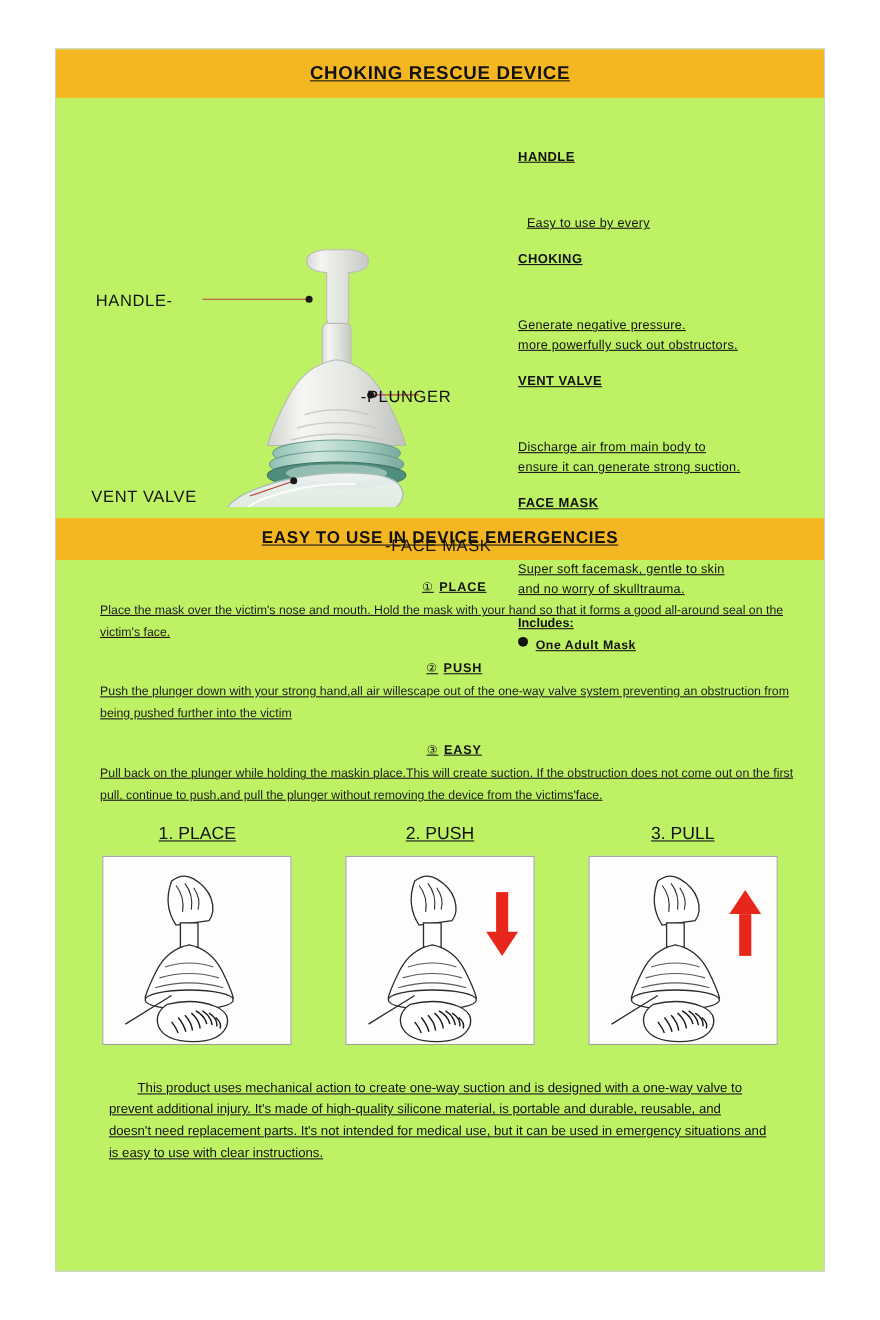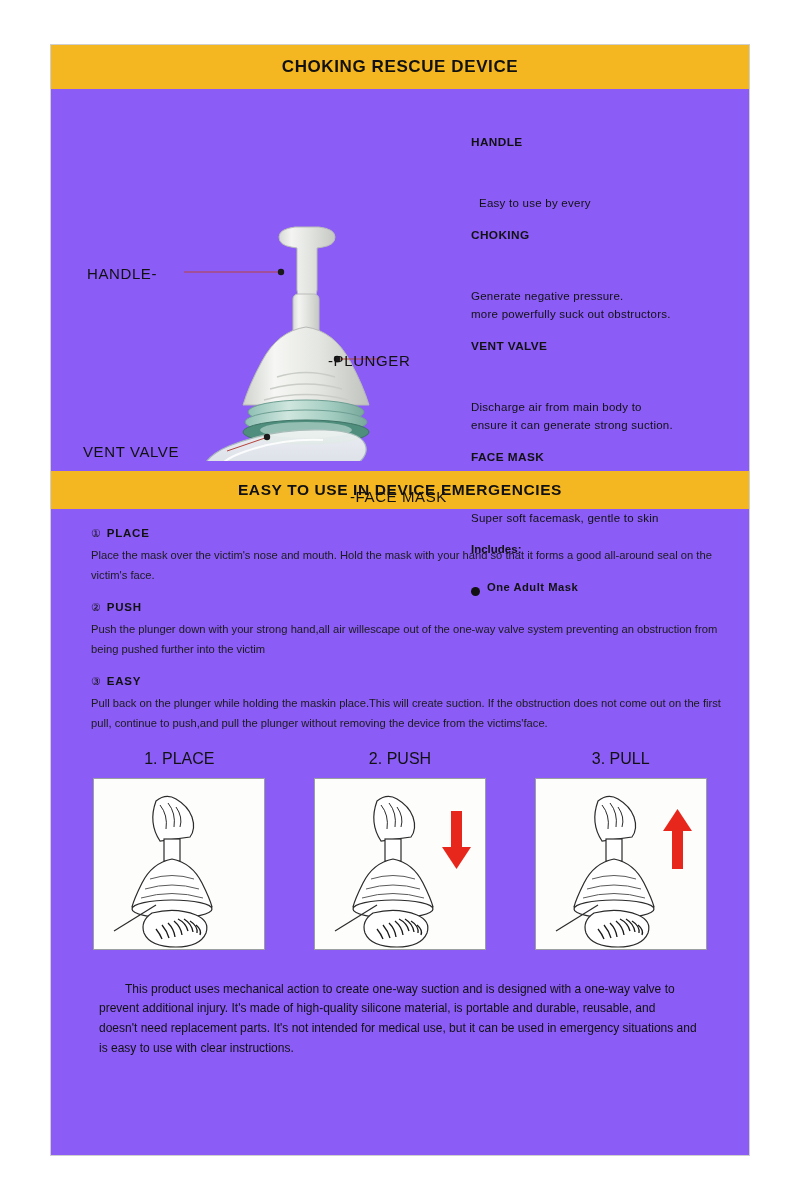--- a/index.html
+++ b/index.html
@@ -15,22 +15,23 @@
     position: relative;
     overflow: hidden;
   }
   .page {
     position: absolute;
     left: 50px;
     top: 44px;
     width: 700px;
     height: 1112px;
     border: 1px solid #cfcfcf;
-    background: #8b5cf6;
+    background: #bef264;
     box-sizing: border-box;
+    text-decoration: underline;
   }
 
   
   .banner {
     background: #f5b721;
     height: 44px;
     display: flex;
     align-items: center;
     justify-content: center;
     font-weight: bold;
@@ -73,25 +74,25 @@
     letter-spacing: 0.25px;
     margin-top: 44px;
   }
   .spec-body.indent {
     text-indent: 8px;
   }
   .includes-title {
     font-weight: bold;
     font-size: 11.5px;
     margin-top: 2px;
-    margin-bottom: 20px;
+    margin-bottom: 2px;
   }
   .includes-item {
     display: flex;
-    align-items: flex-end;
+    align-items: flex-start;
     gap: 7px;
     font-weight: bold;
     font-size: 11.2px;
     margin-bottom: 4px;
     letter-spacing: 0.5px;
   }
   .bullet-dot {
     width: 9px;
     height: 9px;
     background: #111;
@@ -119,20 +120,21 @@
   .steps {
     padding: 18px 14px 0 40px;
     box-sizing: border-box;
   }
   .step-head {
     font-weight: bold;
     font-size: 11.5px;
     letter-spacing: 0.8px;
     margin-bottom: 6px;
     color: #111;
+    text-align: center;
   }
   .step-head .num {
     margin-right: 5px;
     font-weight: normal;
     font-size: 11px;
   }
   .step-text {
     font-size: 11.2px;
     line-height: 1.75;
     color: #1b1b1b;
@@ -274,20 +276,21 @@
         <div class="spec-body">
           <div>Discharge  air  from  main  body  to</div>
           <div>ensure  it  can  generate  strong  suction.</div>
         </div>
       </div>
 
       <div>
         <div class="spec-title">FACE  MASK</div>
         <div class="spec-body">
           <div>Super  soft  facemask,  gentle  to  skin</div>
+          <div>and   no  worry  of  skulltrauma.</div>
         </div>
       </div>
 
       <div class="includes-title">Includes:</div>
       <div class="includes-item">
         <span class="bullet-dot"></span>
         <span>One  Adult  Mask</span>
       </div>
 
     </div>

